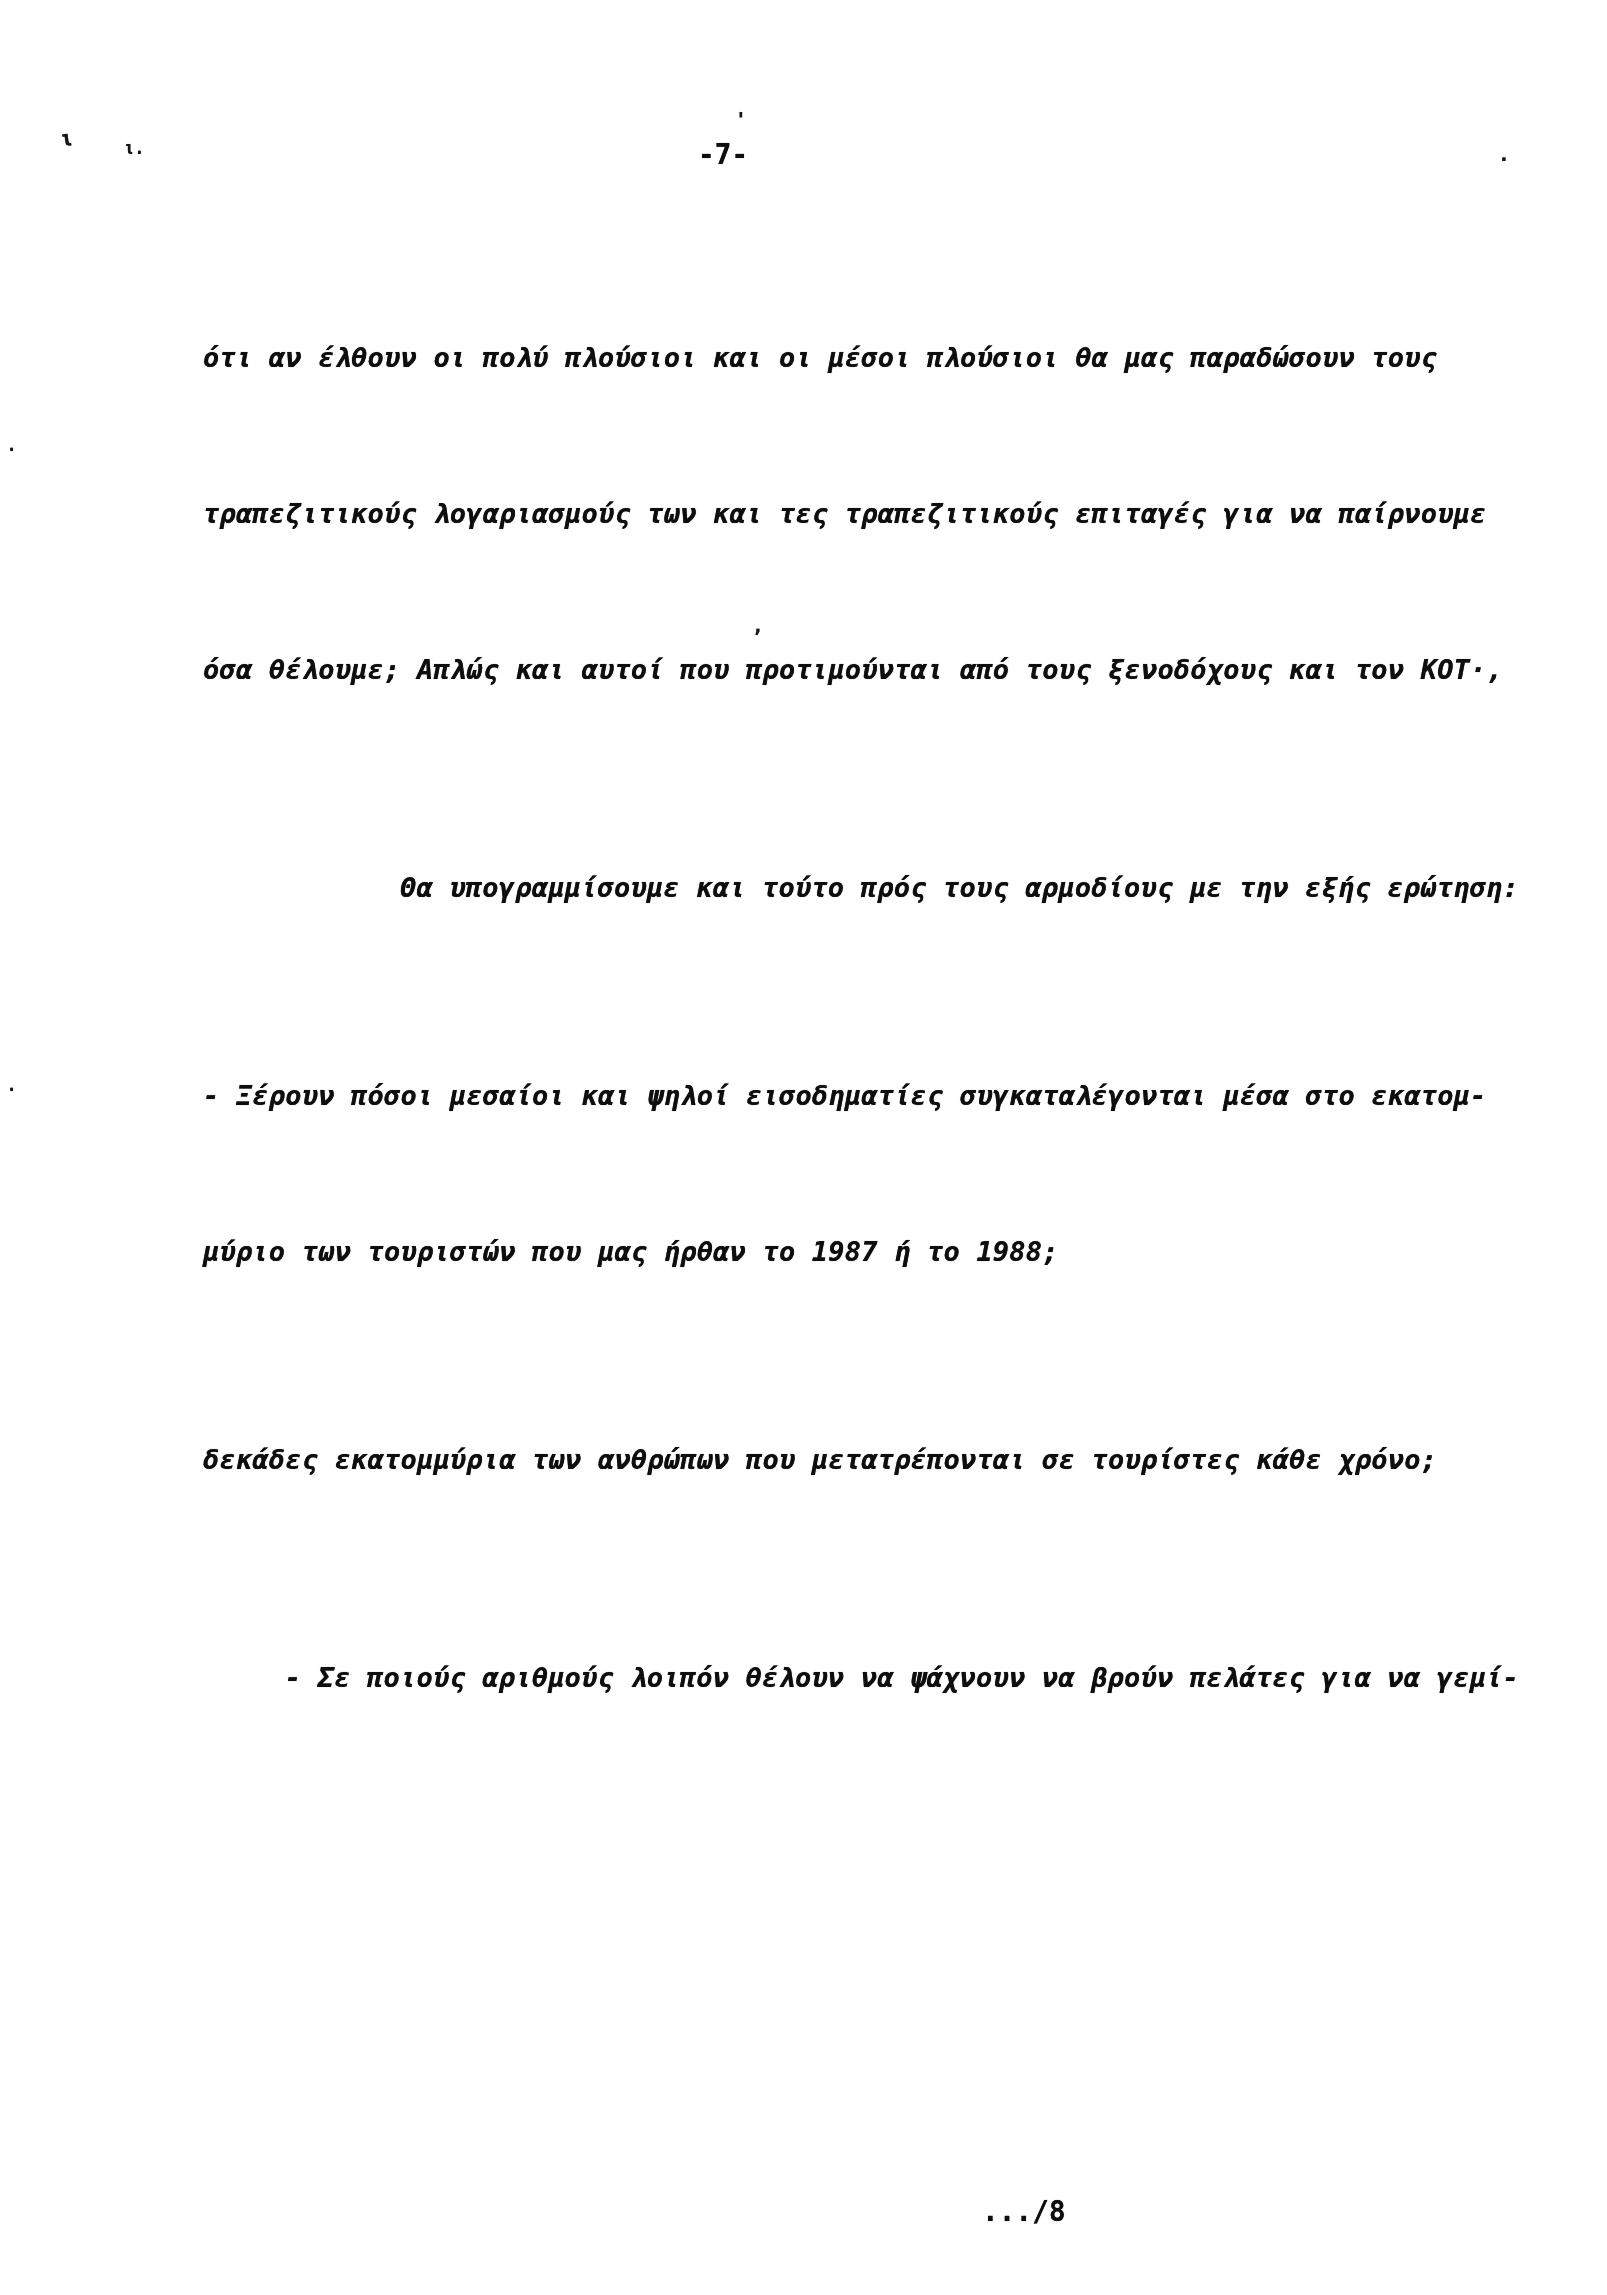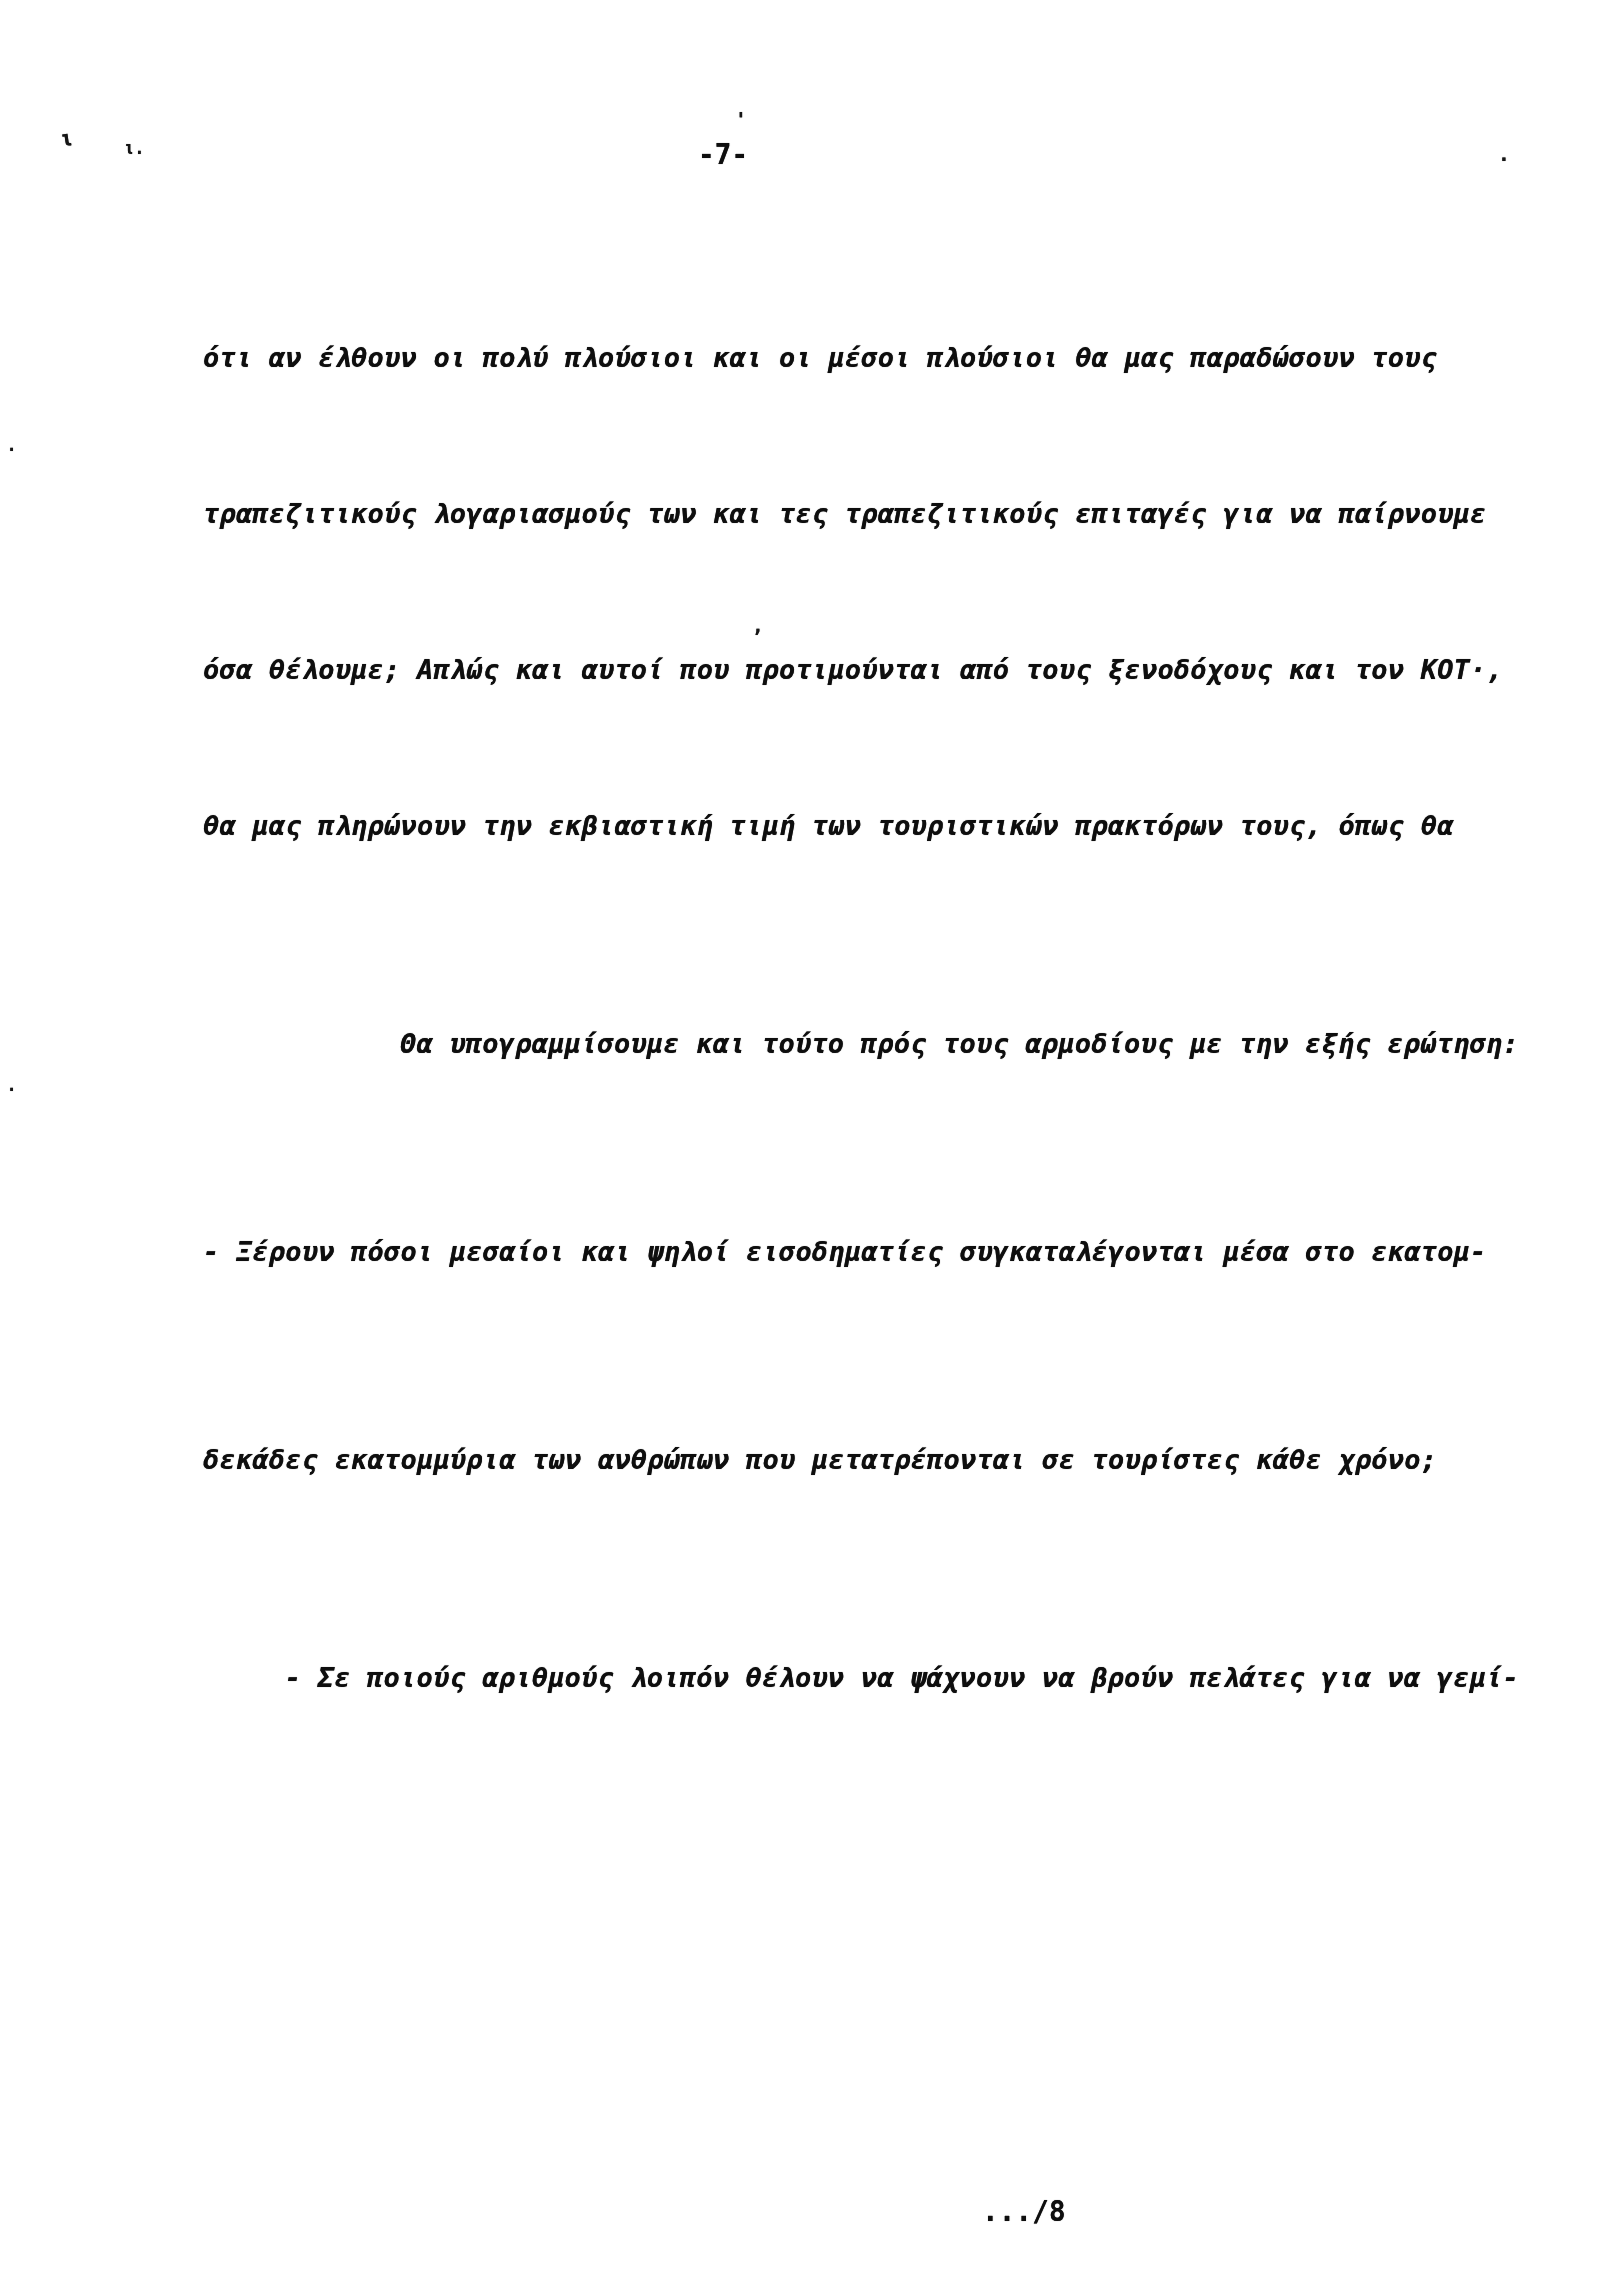--- a/index.html
+++ b/index.html
@@ -57,25 +57,25 @@
 <span class="speck" style="left:752px; top:616px; font-size:19.6px;">,</span>
 <span class="speck" style="left:6.5px;  top:437px;  font-size:17px;">.</span>
 <span class="speck" style="left:6.5px;  top:1077px; font-size:17px;">.</span>
 
 <div class="pageno">-7-</div>
 
 <div class="doc">
   <div class="ln">ότι αν έλθουν οι πολύ πλούσιοι και οι μέσοι πλούσιοι θα μας παραδώσουν τους</div>
   <div class="ln">τραπεζιτικούς λογαριασμούς των και τες τραπεζιτικούς επιταγές για να παίρνουμε</div>
   <div class="ln">όσα θέλουμε; Απλώς και αυτοί που προτιμούνται από τους ξενοδόχους και τον ΚΟΤ·,</div>
-  <div class="ln">θα μας πληρώνουν την εκβιαστική τιμή των τουριστικών πρακτόρων τους, όπως θα</div>
 
   <div class="ln indent gap">Θα υπογραμμίσουμε και τούτο πρός τους αρμοδίους με την εξής ερώτηση:</div>
 
   <div class="ln">- Ξέρουν πόσοι μεσαίοι και ψηλοί εισοδηματίες συγκαταλέγονται μέσα στο εκατομ-</div>
+  <div class="ln">μύριο των τουριστών που μας ήρθαν το 1987 ή το 1988;</div>
 
   <div class="ln">δεκάδες εκατομμύρια των ανθρώπων που μετατρέπονται σε τουρίστες κάθε χρόνο;</div>
 
   <div class="ln gap">- Σε ποιούς αριθμούς λοιπόν θέλουν να ψάχνουν να βρούν πελάτες για να γεμί-</div>
   
 
   
   
   
   

